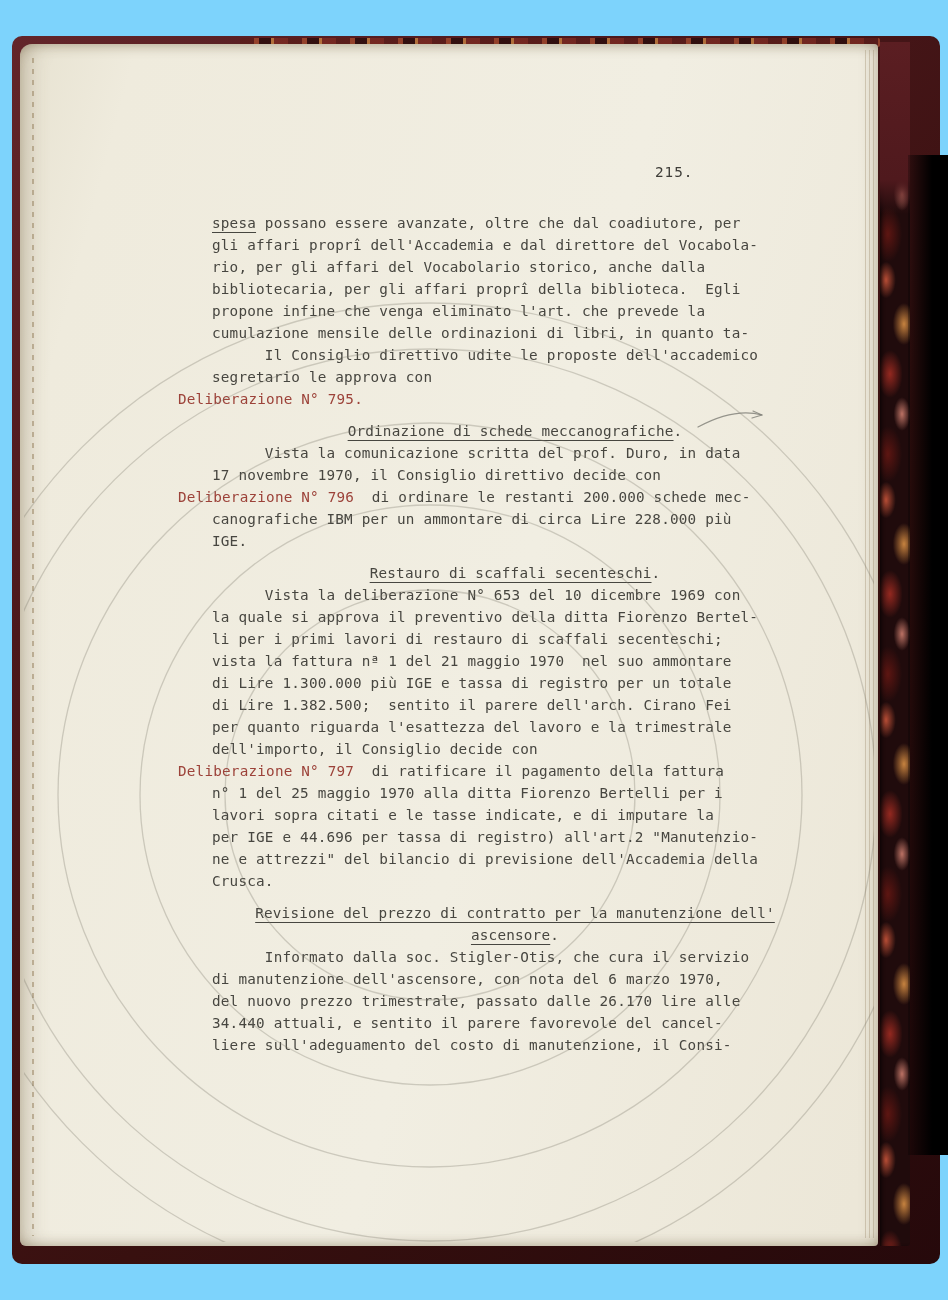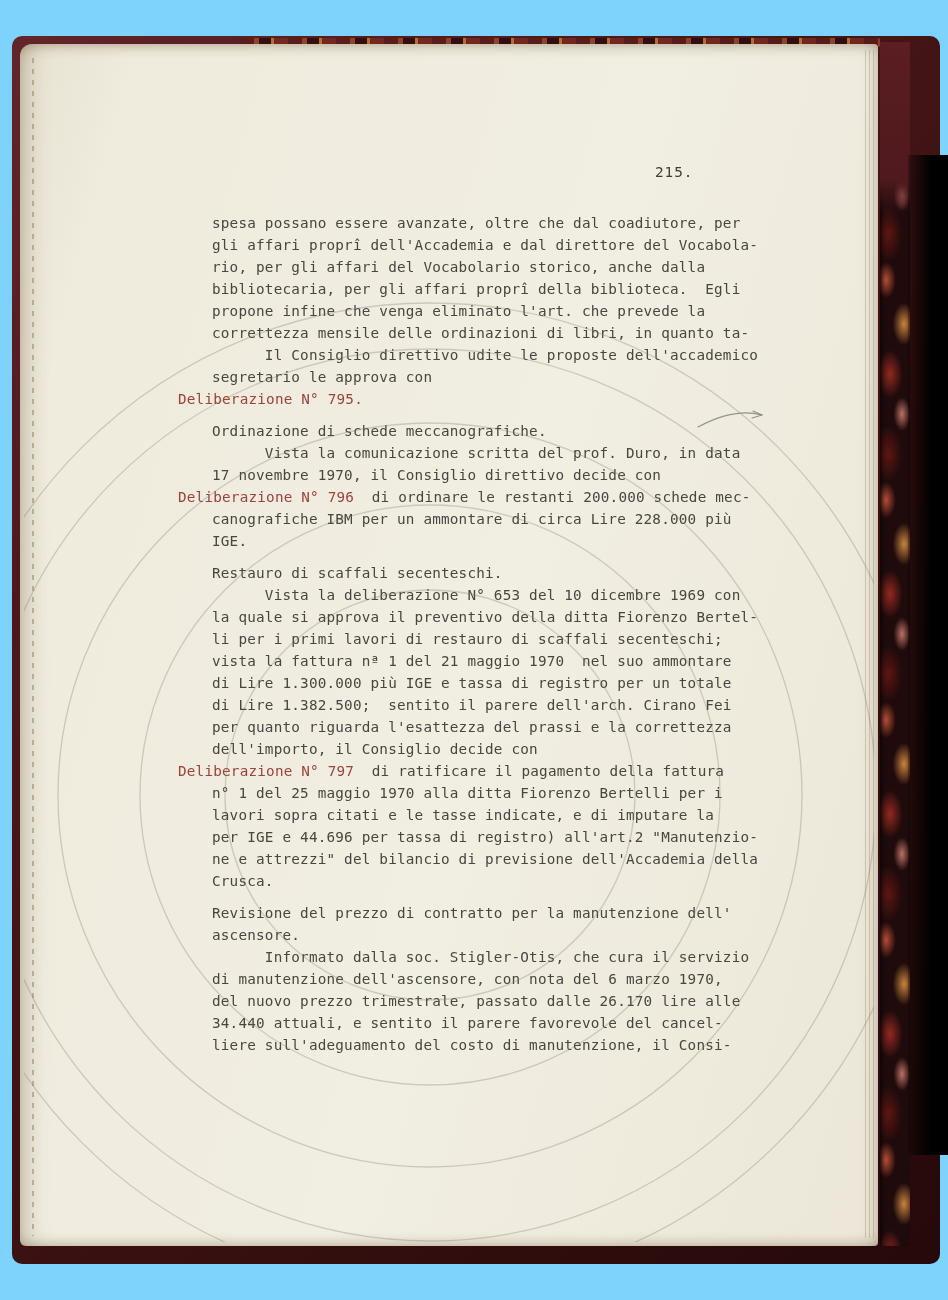--- a/index.html
+++ b/index.html
@@ -52,24 +52,24 @@
           background-image:repeating-linear-gradient(180deg,rgba(146,124,88,.5) 0 5px,rgba(146,124,88,0) 5px 11px);}
   .page-edges{position:absolute;left:862px;top:50px;width:15px;height:1188px;
           background-image:repeating-linear-gradient(90deg,transparent 0 3px,rgba(150,132,100,.35) 3px 4px);}
 
   
   .page-number{position:absolute;left:655px;top:164px;
           font-size:14.3px;letter-spacing:1px;color:#3e3d38;}
   .text-col{position:absolute;left:212px;top:212px;width:606px;
           font-size:14.3px;line-height:22px;letter-spacing:.2px;color:var(--ink);}
   .line{white-space:pre;}
-  .block.heading{margin-top:10px;}
+  .block.heading{margin-top:10px;text-align:center;}
   .block.delib .line.outdent{margin-left:-34px;}
   .seg-red{color:var(--accent-red);}
-  .seg-u{text-underline-offset:3.5px;text-decoration-thickness:1.2px;}
+  .seg-u{text-decoration:underline;text-underline-offset:3.5px;text-decoration-thickness:1.2px;}
 
   
   svg.overlay{position:absolute;left:0;top:0;pointer-events:none;}
 </style>
 </head>
 <body>
 
 <div class="stage">
 
   <div class="cover"></div>
@@ -83,21 +83,21 @@
 
   <div class="page-number">215.</div>
 
   <div class="text-col" id="text-col">
       <div class="block para">
         <div class="line"><span class="seg-u">spesa</span><span> possano essere avanzate, oltre che dal coadiutore, per</span></div>
         <div class="line"><span>gli affari proprî dell'Accademia e dal direttore del Vocabola-</span></div>
         <div class="line"><span>rio, per gli affari del Vocabolario storico, anche dalla</span></div>
         <div class="line"><span>bibliotecaria, per gli affari proprî della biblioteca.  Egli</span></div>
         <div class="line"><span>propone infine che venga eliminato l'art. che prevede la</span></div>
-        <div class="line"><span>correttezza mensile delle ordinazioni di libri, in quanto ta-</span></div>
+        <div class="line"><span>cumulazione mensile delle ordinazioni di libri, in quanto ta-</span></div>
         <div class="line"><span>      Il Consiglio direttivo udite le proposte dell'accademico</span></div>
         <div class="line"><span>segretario le approva con</span></div>
       </div>
       <div class="block delib">
         <div class="line outdent"><span class="seg-red">Deliberazione N° 795.</span></div>
       </div>
       <div class="block heading">
         <div class="line"><span class="seg-u">Ordinazione di schede meccanografiche</span><span>.</span></div>
       </div>
       <div class="block para">
@@ -112,21 +112,21 @@
       <div class="block heading">
         <div class="line"><span class="seg-u">Restauro di scaffali secenteschi</span><span>.</span></div>
       </div>
       <div class="block para">
         <div class="line"><span>      Vista la deliberazione N° 653 del 10 dicembre 1969 con</span></div>
         <div class="line"><span>la quale si approva il preventivo della ditta Fiorenzo Bertel-</span></div>
         <div class="line"><span>li per i primi lavori di restauro di scaffali secenteschi;</span></div>
         <div class="line"><span>vista la fattura nª 1 del 21 maggio 1970  nel suo ammontare</span></div>
         <div class="line"><span>di Lire 1.300.000 più IGE e tassa di registro per un totale</span></div>
         <div class="line"><span>di Lire 1.382.500;  sentito il parere dell'arch. Cirano Fei</span></div>
-        <div class="line"><span>per quanto riguarda l'esattezza del prassi e la correttezza</span></div>
+        <div class="line"><span>per quanto riguarda l'esattezza del lavoro e la trimestrale</span></div>
         <div class="line"><span>dell'importo, il Consiglio decide con</span></div>
       </div>
       <div class="block delib">
         <div class="line outdent"><span class="seg-red">Deliberazione N° 797</span><span>  di ratificare il pagamento della fattura</span></div>
         <div class="line"><span>n° 1 del 25 maggio 1970 alla ditta Fiorenzo Bertelli per i</span></div>
         <div class="line"><span>lavori sopra citati e le tasse indicate, e di imputare la</span></div>
         <div class="line"><span>per IGE e 44.696 per tassa di registro) all'art.2 "Manutenzio-</span></div>
         <div class="line"><span>ne e attrezzi" del bilancio di previsione dell'Accademia della</span></div>
         <div class="line"><span>Crusca.</span></div>
       </div>

